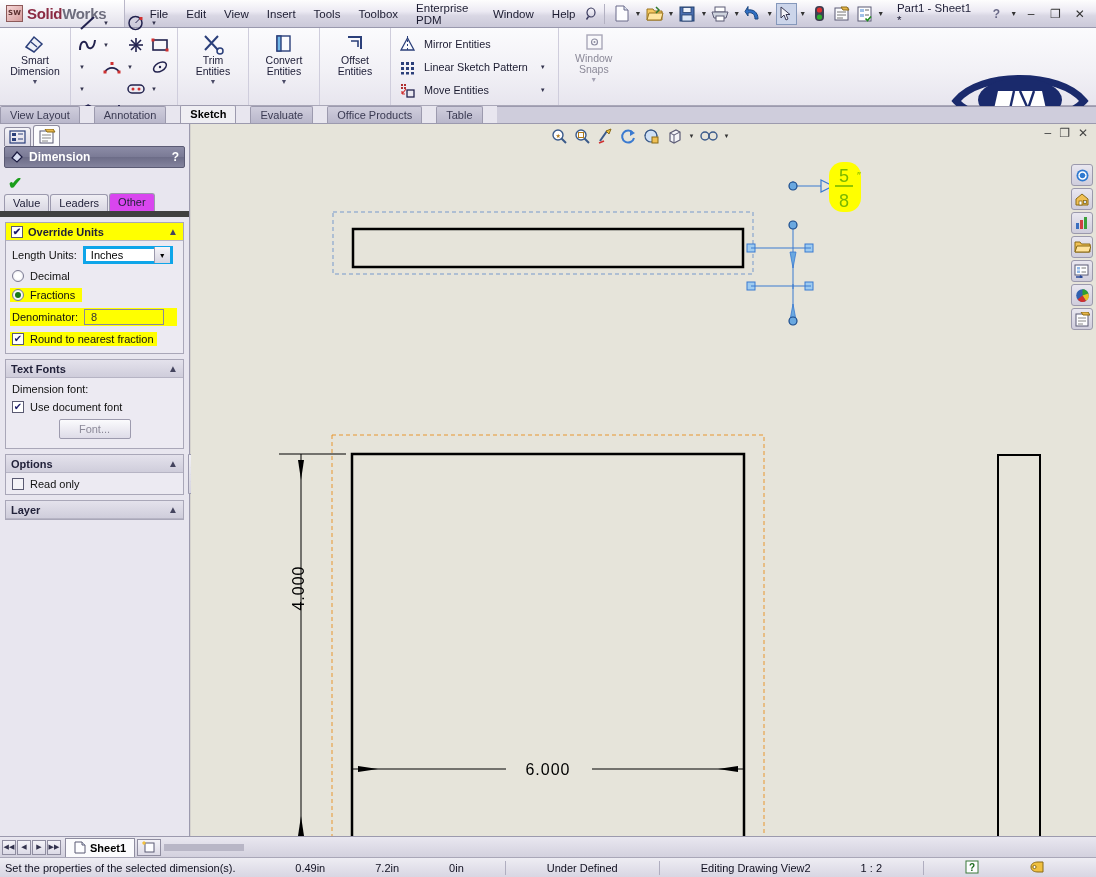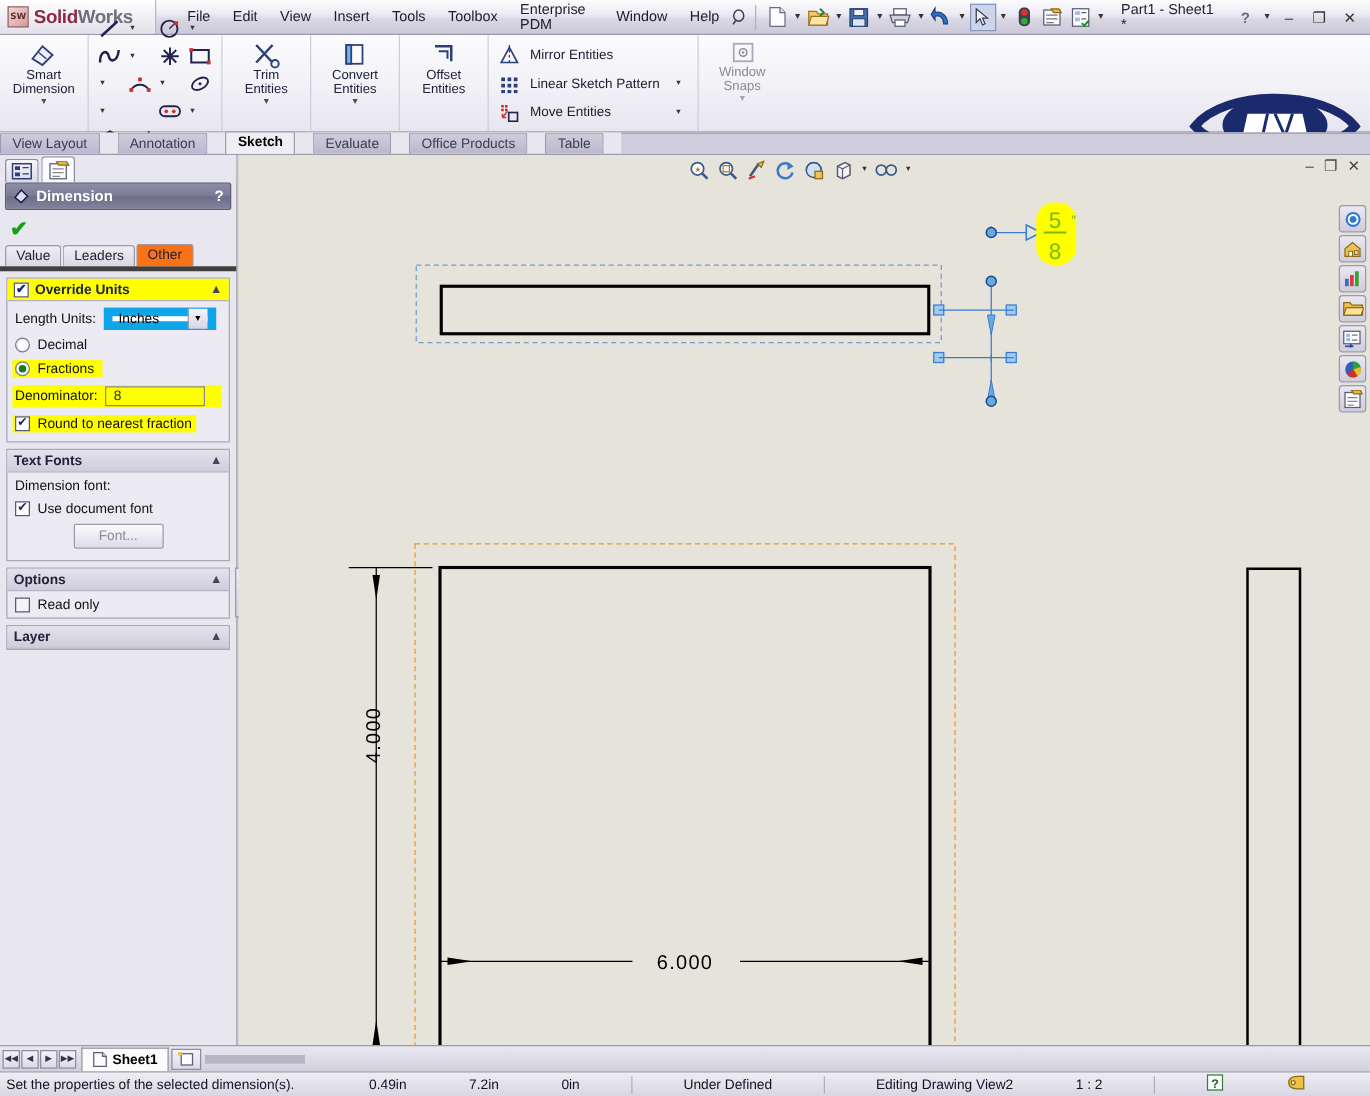--- a/index.html
+++ b/index.html
@@ -103,44 +103,44 @@
     height:22px; margin:0 4px; display:flex;align-items:center; gap:5px;
     padding:0 5px;
     background:linear-gradient(#8c8ca6 0%, #7b7b96 48%, #6d6d88 52%, #83839d 100%);
     border:1px solid #5b5b74; border-radius:2px;
     color:#fff; font-weight:bold; font-size:12px;
   }
   #pm-header .qm{ margin-left:auto; font-size:12px; font-weight:bold; }
   #pm-ok{ height:30px; display:flex; align-items:center; padding-left:8px; }
   .okcheck{ color:#1a9e1a; font-size:17px; font-weight:bold; }
   #pm-tabs{ height:19px; display:flex; align-items:flex-end; padding-left:4px;
-            border-bottom:4px solid #404040; }
+            border-bottom:6px solid #404040; }
   .pmtab{ height:17px; padding:0 8px; font-size:11px; line-height:17px;
           border:1px solid #9c9aae; border-bottom:none; border-radius:3px 3px 0 0;
           background:linear-gradient(#f0eff4,#d9d7e3); margin-right:1px; color:#22223a;}
-  .pmtab.active{ background:#f97316; height:18px; }
+  .pmtab.active{ background:#d946ef; height:18px; }
   .section{ margin:5px 5px 0 5px; border:1px solid #a9a7b8; background:#eceaf2; }
   .sec-head{ height:18px; display:flex;align-items:center; gap:5px; padding:0 5px;
     background:linear-gradient(#e4e2ec,#cfcddb);
     border-bottom:1px solid #b6b4c4;
     font-weight:bold; font-size:11px; color:#22223a; }
   .sec-head .chev{ margin-left:auto; font-size:10px; color:#44445e; }
   .sec-body{ padding:5px 6px 7px 6px; }
   .row{ display:flex; align-items:center; gap:6px; margin-bottom:6px; }
   .hl{ background:#ffff00; }
   .cbx{ width:12px;height:12px;border:1px solid #5a5a72;background:#fff;
         display:inline-flex;align-items:center;justify-content:center;
         font-size:10px;color:#1b1b6a;line-height:1; flex:0 0 auto;}
   .cbx.off{ background:#f4f3f7; }
   .radio{ width:12px;height:12px;border:1px solid #7b7b92;border-radius:50%;
           background:radial-gradient(#ffffff 40%, #e0dee8 100%);
           display:inline-flex;align-items:center;justify-content:center; flex:0 0 auto;}
   .radio .dot{ width:6px;height:6px;border-radius:50%;background:#1a7a1a; }
   .lbltxt{ font-size:11px; color:#111; }
-  .combo{ height:18px; border:7px solid #0ea5e9; background:#fff;
+  .combo{ height:18px; border:3px solid #0ea5e9; background:#fff;
           display:flex;align-items:center; padding-left:5px; font-size:11px;
           position:relative; }
   .combo .arrow{ margin-left:auto; width:16px; height:16px;
      background:linear-gradient(#f6f5f9,#d6d4e1); border-left:1px solid #9b99ac;
      display:flex;align-items:center;justify-content:center; font-size:7px; }
   .textfield{ height:16px; border:1px solid #8a889c; background:#ffff00;
               font-size:11px; display:flex; align-items:center; padding-left:6px;
               color:#333; }
   .btn{ height:20px; border:1px solid #9d9bae; background:linear-gradient(#fbfbfd,#dedce8);
         font-size:11px; color:#8c8a99; display:flex;align-items:center;justify-content:center;

